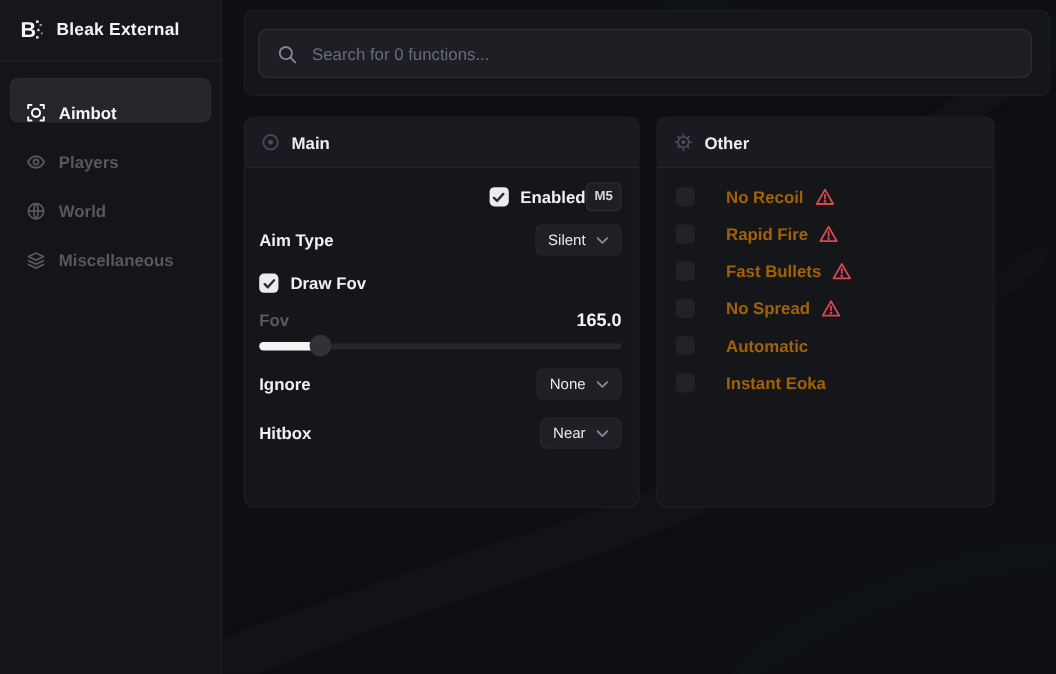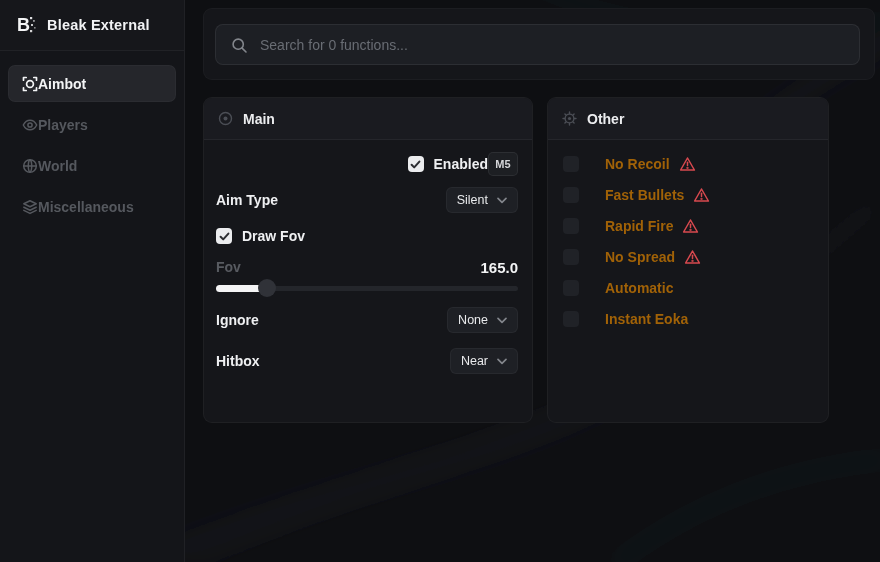--- a/index.html
+++ b/index.html
@@ -11,21 +11,21 @@
   #smoke{position:absolute;inset:0;pointer-events:none;z-index:0;}
 
   
   .sidebar{position:absolute;left:0;top:0;width:185px;height:562px;background:#141519;
     border-right:1px solid rgba(255,255,255,.055);z-index:2;}
   .sidebar-header{height:51px;display:flex;align-items:center;gap:10px;padding:0 15px;
     border-bottom:1px solid rgba(255,255,255,.05);background:#16171b;}
   .logo{width:22px;height:22px;flex:0 0 auto;}
   .app-title{font-size:14.5px;font-weight:700;color:#f2f3f5;letter-spacing:.2px;}
   .nav{padding:14px 8px 0 8px;display:flex;flex-direction:column;gap:4px;}
-  .nav-item{height:37px;border-radius:7px;display:flex;align-items:center;
+  .nav-item{height:37px;border-radius:7px;display:flex;align-items:flex-end;gap:11px;
     padding:0 14px;color:#55585e;cursor:pointer;}
   .nav-item .nav-label{font-size:14px;font-weight:600;}
   .nav-item.active{background:#25262b;color:#f4f5f6;box-shadow:0 0 0 1px rgba(255,255,255,.03) inset;}
   .nav-item svg{flex:0 0 auto;}
 
   
   .content{position:absolute;left:186px;top:0;right:0;bottom:0;z-index:1;}
 
   .search-wrap{position:absolute;left:17px;top:8px;width:672px;height:72px;background:#15161a;
     border:1px solid rgba(255,255,255,.03);border-radius:9px;}
@@ -254,44 +254,44 @@
               <path d="M8.5 2 L15.4 14 H1.6 Z"></path>
               <path d="M8.5 6.3 V9.6"></path>
               <circle cx="8.5" cy="11.9" r="0.4" fill="currentColor"></circle>
             </svg>
           </div>
 
           <div class="toggle-item">
             <div class="checkbox">
               
             </div>
+            <span class="t-label">Rapid Fire</span>
+            <svg class="warn" width="17" height="16" viewBox="0 0 17 16" fill="none" stroke="currentColor" stroke-width="1.5" stroke-linecap="round" stroke-linejoin="round">
+              <path d="M8.5 2 L15.4 14 H1.6 Z"></path>
+              <path d="M8.5 6.3 V9.6"></path>
+              <circle cx="8.5" cy="11.9" r="0.4" fill="currentColor"></circle>
+            </svg>
+          </div>
+
+          <div class="toggle-item">
+            <div class="checkbox">
+              
+            </div>
             <span class="t-label">Fast Bullets</span>
             <svg class="warn" width="17" height="16" viewBox="0 0 17 16" fill="none" stroke="currentColor" stroke-width="1.5" stroke-linecap="round" stroke-linejoin="round">
               <path d="M8.5 2 L15.4 14 H1.6 Z"></path>
               <path d="M8.5 6.3 V9.6"></path>
               <circle cx="8.5" cy="11.9" r="0.4" fill="currentColor"></circle>
             </svg>
           </div>
 
           <div class="toggle-item">
             <div class="checkbox">
               
             </div>
-            <span class="t-label">Rapid Fire</span>
-            <svg class="warn" width="17" height="16" viewBox="0 0 17 16" fill="none" stroke="currentColor" stroke-width="1.5" stroke-linecap="round" stroke-linejoin="round">
-              <path d="M8.5 2 L15.4 14 H1.6 Z"></path>
-              <path d="M8.5 6.3 V9.6"></path>
-              <circle cx="8.5" cy="11.9" r="0.4" fill="currentColor"></circle>
-            </svg>
-          </div>
-
-          <div class="toggle-item">
-            <div class="checkbox">
-              
-            </div>
             <span class="t-label">No Spread</span>
             <svg class="warn" width="17" height="16" viewBox="0 0 17 16" fill="none" stroke="currentColor" stroke-width="1.5" stroke-linecap="round" stroke-linejoin="round">
               <path d="M8.5 2 L15.4 14 H1.6 Z"></path>
               <path d="M8.5 6.3 V9.6"></path>
               <circle cx="8.5" cy="11.9" r="0.4" fill="currentColor"></circle>
             </svg>
           </div>
 
           <div class="toggle-item">
             <div class="checkbox">

